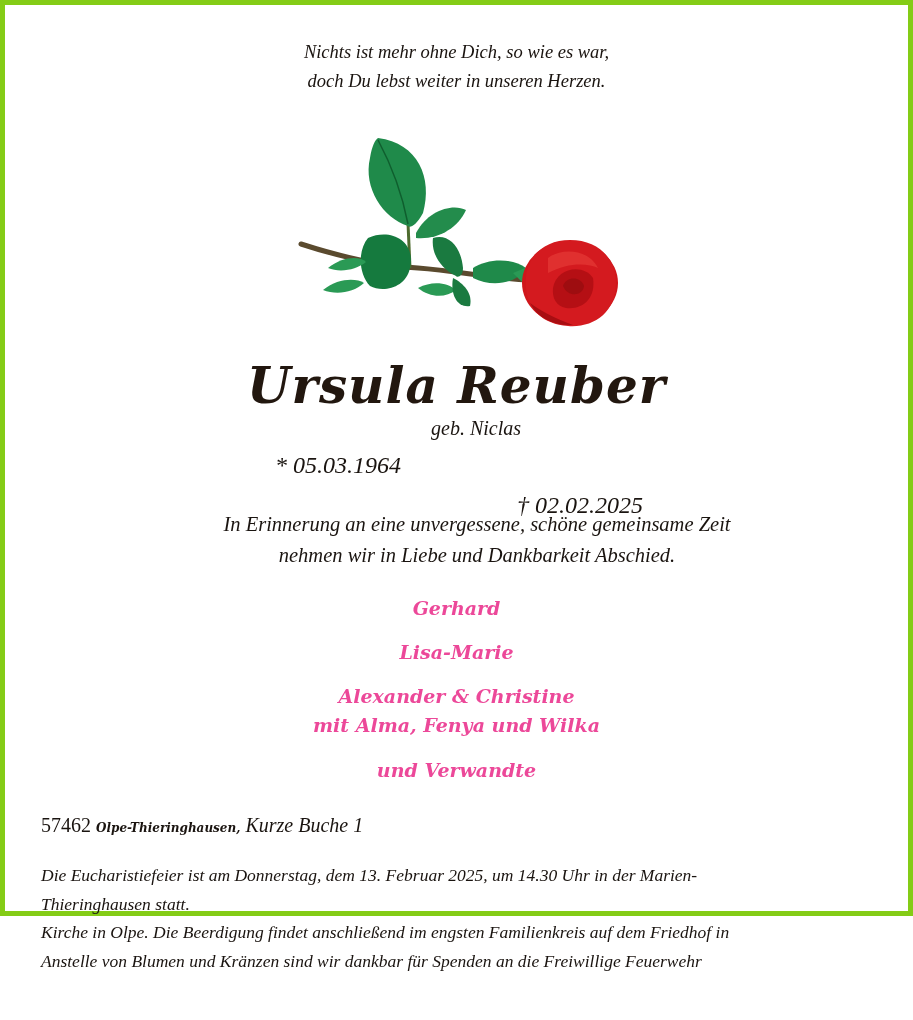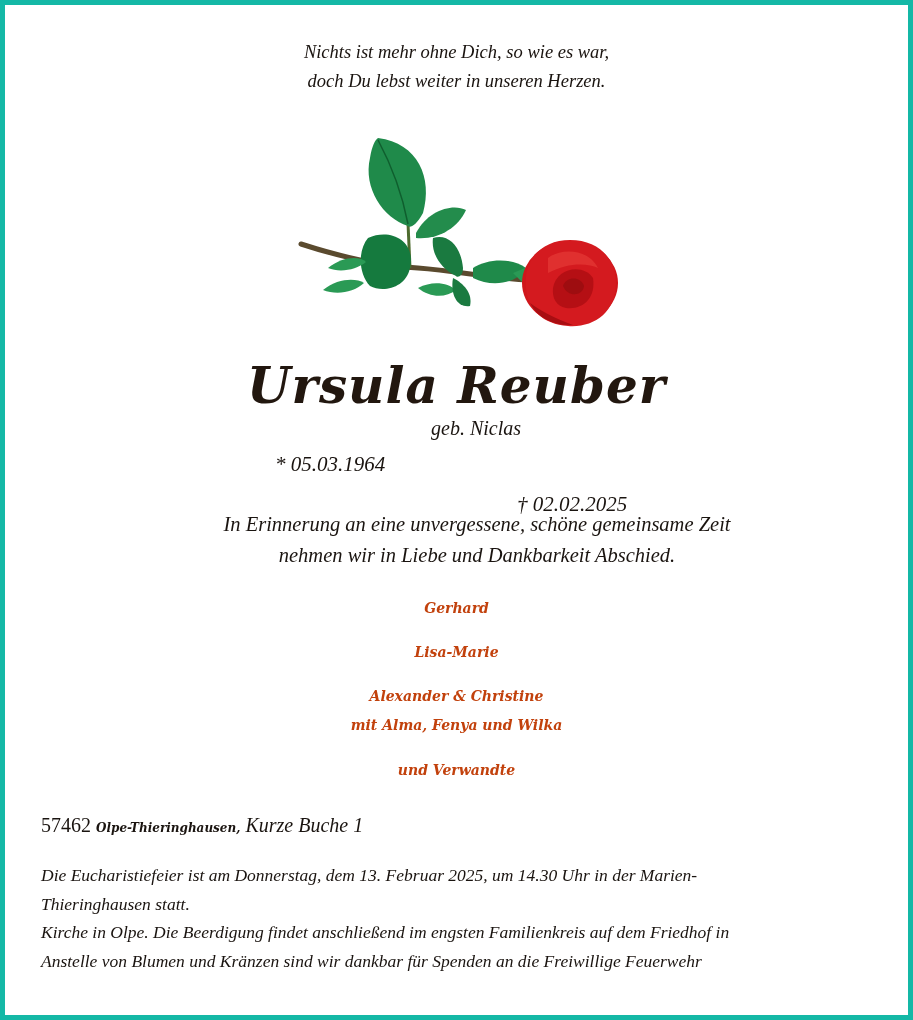--- a/index.html
+++ b/index.html
@@ -1,21 +1,21 @@
 <!DOCTYPE html>
 <html><head>
   <meta charset="utf-8">
   <style>
     html, body { margin: 0; padding: 0; background: #ffffff; }
     body { width: 913px; height: 1020px; overflow: hidden; }
     .card {
       position: absolute; left: 0; top: 0;
-      width: 913px; height: 1020px;
+      width: 913px; height: 916px;
       box-sizing: border-box;
-      border: 5px solid #14b8a6;
+      border: 5px solid #84cc16;
       background: #ffffff;
       color: #1a1410;
       font-family: "DejaVu Serif", "Liberation Serif", serif;
     }
     .abs { position: absolute; left: 0; right: 0; text-align: center; }
     .motto {
       top: 33px; font-style: italic; font-size: 18.5px; line-height: 29px;
       font-family: "Liberation Serif", "DejaVu Serif", serif;
     }
     .rose-wrap {
@@ -24,32 +24,32 @@
     .name {
       top: 349px; font-style: italic; font-weight: bold; font-size: 50px;
       line-height: 64px; letter-spacing: 1px;
       font-family: "DejaVu Serif", serif; color: #22170f;
     }
     .maiden {
       top: 410px; font-style: italic; font-size: 20px; line-height: 26px;
       font-family: "Liberation Serif", serif;
       padding-left: 39px;
     }
-    .dates { top: 447px; height: 30px; font-size: 21px; font-style: italic;
+    .dates { top: 447px; height: 30px; font-size: 24px; font-style: italic;
       font-family: "Liberation Serif", serif; }
     .birth { position: absolute; left: 270px; top: 0; }
     .death { position: absolute; left: 512px; top: 0; margin-top: 40px; }
     .memory {
       top: 504px; font-style: italic; font-size: 20.5px; line-height: 31px;
       font-family: "Liberation Serif", serif;
       padding-left: 41px;
     }
     .mourner {
-      font-style: italic; font-weight: bold; font-size: 14px; line-height: 27px;
-      font-family: "DejaVu Serif", serif; color: #c2410c;
+      font-style: italic; font-weight: bold; font-size: 19px; line-height: 27px;
+      font-family: "DejaVu Serif", serif; color: #ec4899;
     }
     .address {
       position: absolute; left: 36px; top: 805px; font-size: 20px;
       font-family: "Liberation Serif", serif; line-height: 30px;
     }
     .address .zip { font-style: normal; }
     .address .city { font-style: italic; font-weight: bold; font-family: "DejaVu Serif", serif; font-size: 12px; }
     .address .street { font-style: italic; }
     .info {
       position: absolute; left: 36px; right: 36px; top: 856px;

